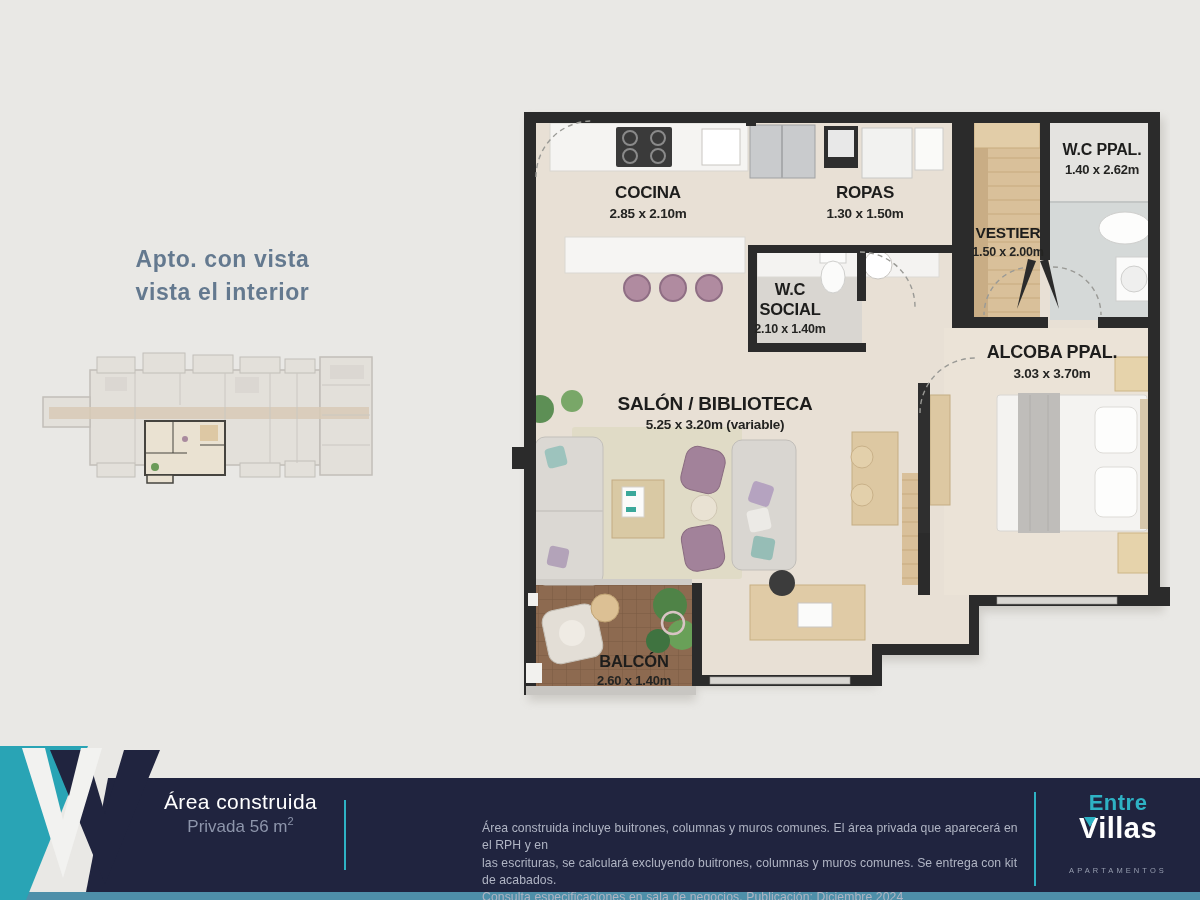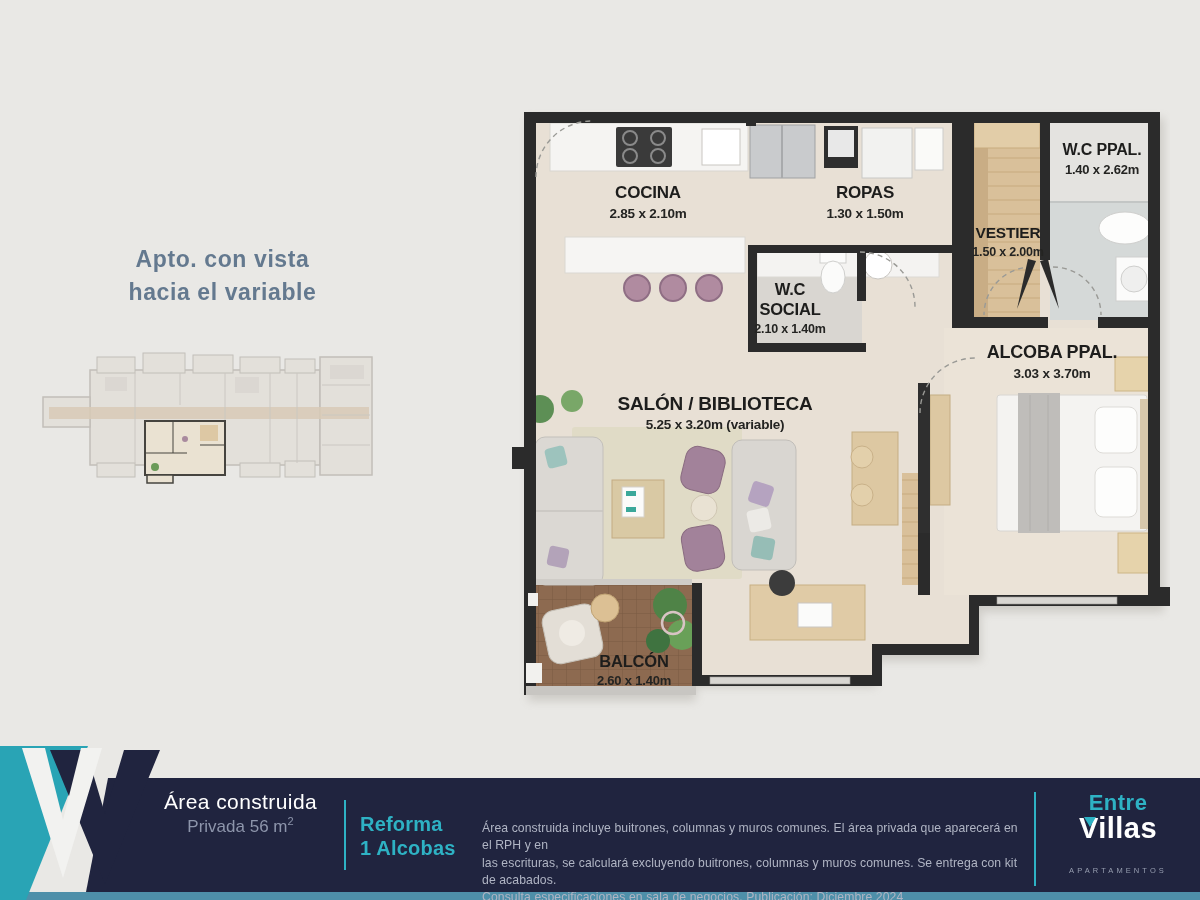--- a/index.html
+++ b/index.html
@@ -37,21 +37,21 @@
             border-top:10px solid #2eb2c4;}
   .brand-apart{font-size:7.5px;letter-spacing:3.1px;color:#979eb0;margin-top:22px;}
 </style>
 </head>
 <body>
 
 <div class="page">
 
   <div class="headline">
     <div>Apto. con vista</div>
-    <div>hacia el variable</div>
+    <div>vista el interior</div>
   </div>
 
   <svg class="mini-plan" width="360" height="150" viewBox="0 0 360 150">
     <g opacity="0.85">
       <rect x="55" y="25" width="230" height="95" fill="#e2dfd9" stroke="#bcb8b1" stroke-width="1.5"></rect>
       <rect x="8" y="52" width="47" height="30" fill="#e2dfd9" stroke="#bcb8b1" stroke-width="1.5"></rect>
       <rect x="285" y="12" width="52" height="118" fill="#e2dfd9" stroke="#bcb8b1" stroke-width="1.5"></rect>
       <rect x="62" y="12" width="38" height="16" fill="#e2dfd9" stroke="#bcb8b1"></rect>
       <rect x="108" y="8" width="42" height="20" fill="#e2dfd9" stroke="#bcb8b1"></rect>
       <rect x="158" y="10" width="40" height="18" fill="#e2dfd9" stroke="#bcb8b1"></rect>
@@ -291,24 +291,20 @@
       </g>
     </svg>
 
     <div class="area-block">
       <div class="area-label">Área construida</div>
       <div class="privada"><span>Privada 56 m</span><sup>2</sup></div>
     </div>
 
     <div class="vdiv1"></div>
 
-    <div class="reforma-block">
-      <div>Reforma</div>
-      <div>1 Alcobas</div>
-    </div>
 
     <div class="disclaimer">
       <div>Área construida incluye buitrones, columnas y muros comunes. El área privada que aparecerá en el RPH y en</div>
       <div>las escrituras, se calculará excluyendo buitrones, columnas y muros comunes. Se entrega con kit de acabados.</div>
       <div>Consulta especificaciones en sala de negocios. Publicación: Diciembre 2024</div>
     </div>
 
     <div class="vdiv2"></div>
 
     <div class="brand">

